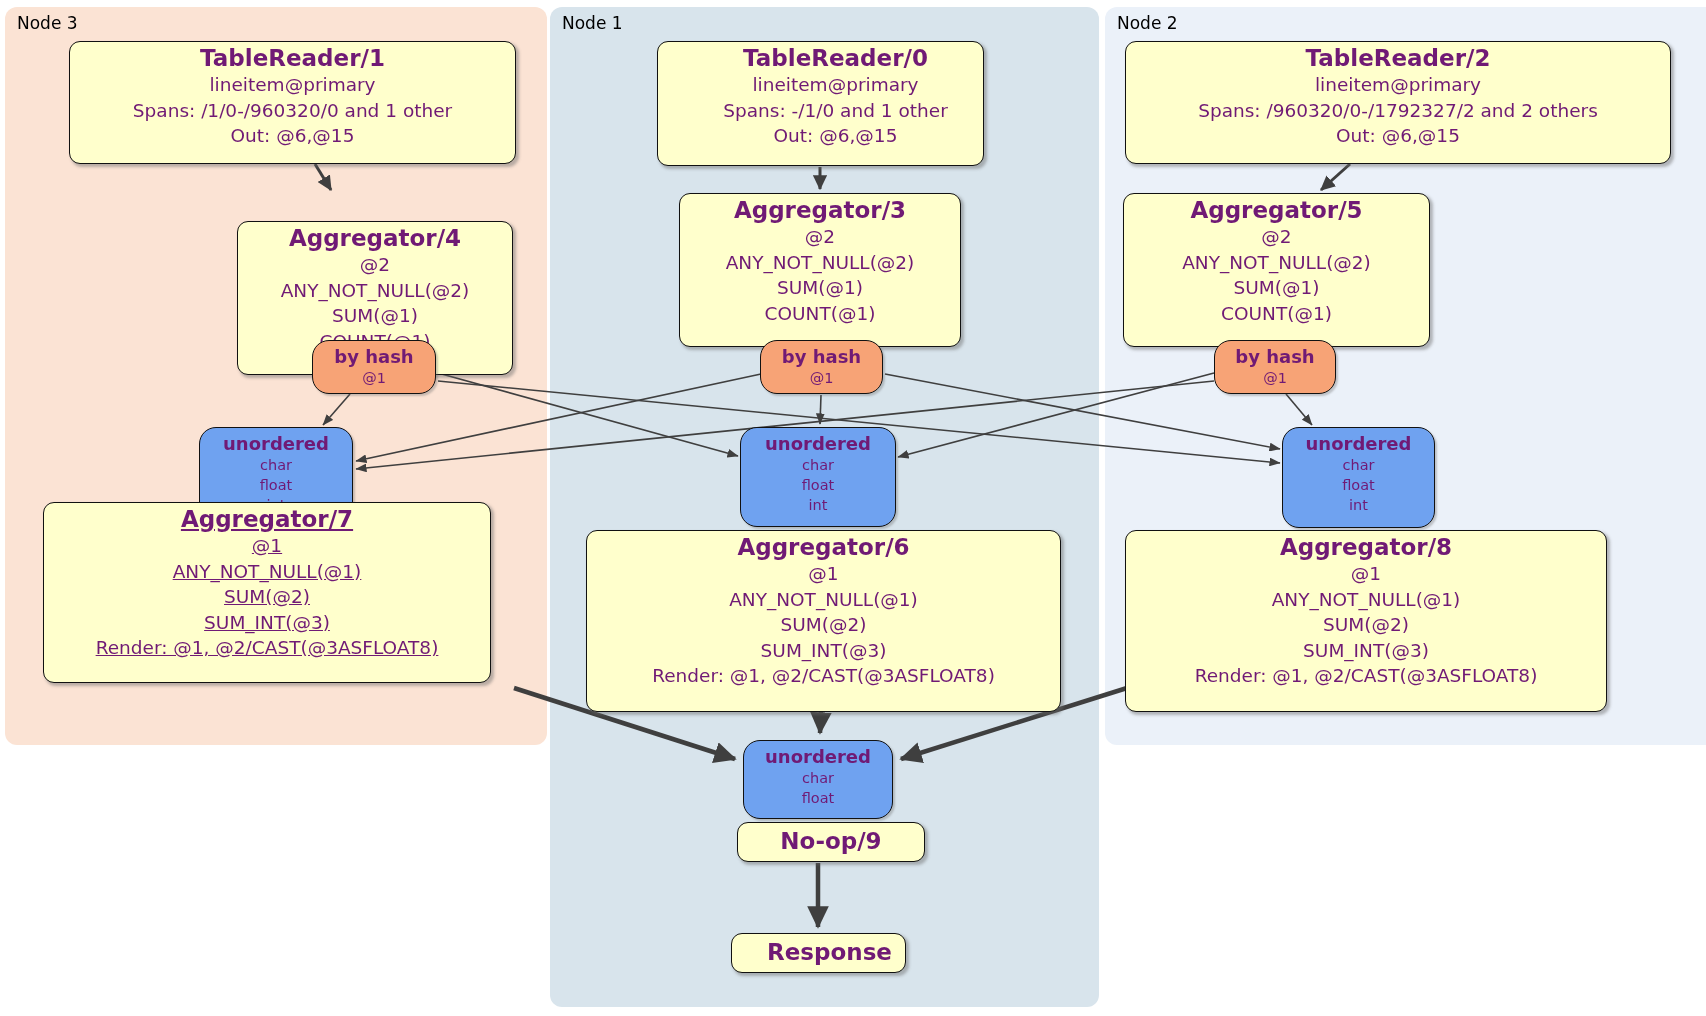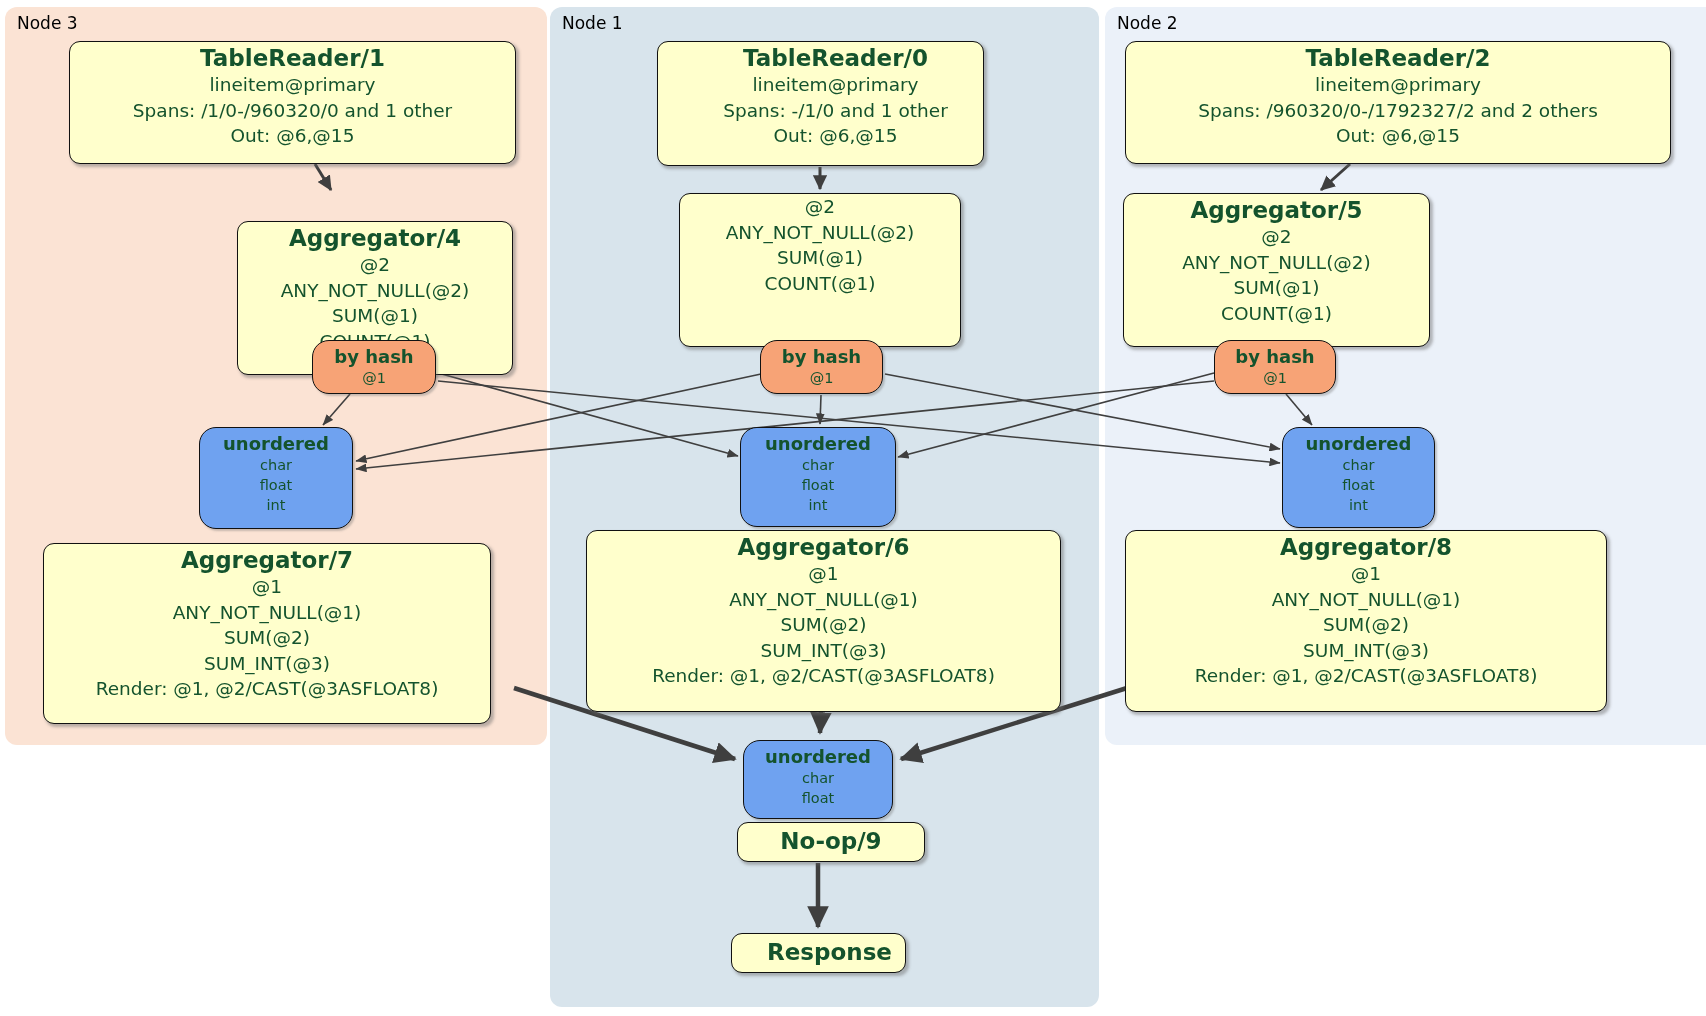--- a/index.html
+++ b/index.html
@@ -4,21 +4,21 @@
 <style>
   html,body{margin:0;padding:0;background:#ffffff;}
   #diagram{
     position:relative;width:1706px;height:1016px;overflow:hidden;
     font-family:"DejaVu Sans",sans-serif;background:#ffffff;
   }
   .region{position:absolute;border-radius:12px;}
   .region-label{font-size:17px;color:#000;padding:6px 0 0 12px;}
   #edges{position:absolute;left:0;top:0;z-index:5;}
   .node{position:absolute;box-sizing:border-box;border:1.5px solid #111;
-        text-align:center;z-index:10;color:#14532d;}
+        text-align:center;z-index:10;color:#701a75;}
   .processor{background:#ffffcc;border-radius:11px;box-shadow:2.5px 2.5px 3px rgba(105,105,105,0.45);}
   .router{background:#f7a376;border-radius:17px;box-shadow:2px 2px 2px rgba(105,105,105,0.35);}
   .sync{background:#6fa2f0;border-radius:17px;box-shadow:2px 2px 2px rgba(105,105,105,0.35);}
   .node .title{font-weight:bold;font-size:23px;line-height:27px;padding-top:3px;white-space:nowrap;}
   .router .title,.sync .title{font-size:18px;line-height:23px;padding-top:4px;}
   .node .line{font-size:18.5px;line-height:25.5px;white-space:nowrap;}
   .router .line,.sync .line{font-size:14.5px;line-height:20px;}
   .compact .title{line-height:34px;padding-top:1px;}
 </style>
 </head>
@@ -79,20 +79,21 @@
       <div class="line">Out: @6,@15</div>
     </div>
     <div class="node processor" style="left: 237px; top: 193px; width: 276px; height: 154px; margin-top: 28px;">
       <div class="title">Aggregator/4</div>
       <div class="line">@2</div>
       <div class="line">ANY_NOT_NULL(@2)</div>
       <div class="line">SUM(@1)</div>
       <div class="line">COUNT(@1)</div>
     </div>
     <div class="node processor" style="left: 679px; top: 193px; width: 282px; height: 154px;">
+      <div class="title">Aggregator/3</div>
       <div class="line">@2</div>
       <div class="line">ANY_NOT_NULL(@2)</div>
       <div class="line">SUM(@1)</div>
       <div class="line">COUNT(@1)</div>
     </div>
     <div class="node processor" style="left: 1123px; top: 193px; width: 307px; height: 154px;">
       <div class="title">Aggregator/5</div>
       <div class="line">@2</div>
       <div class="line">ANY_NOT_NULL(@2)</div>
       <div class="line">SUM(@1)</div>
@@ -121,21 +122,21 @@
       <div class="line">char</div>
       <div class="line">float</div>
       <div class="line">int</div>
     </div>
     <div class="node sync" style="left: 1282px; top: 427px; width: 153px; height: 101px;">
       <div class="title">unordered</div>
       <div class="line">char</div>
       <div class="line">float</div>
       <div class="line">int</div>
     </div>
-    <div class="node processor" style="left: 43px; top: 543px; width: 448px; height: 181px;">
+    <div class="node processor" style="left: 43px; top: 502px; width: 448px; height: 181px; text-decoration: underline;">
       <div class="title">Aggregator/7</div>
       <div class="line">@1</div>
       <div class="line">ANY_NOT_NULL(@1)</div>
       <div class="line">SUM(@2)</div>
       <div class="line">SUM_INT(@3)</div>
       <div class="line">Render: @1, @2/CAST(@3ASFLOAT8)</div>
     </div>
     <div class="node processor" style="left: 586px; top: 530px; width: 475px; height: 182px;">
       <div class="title">Aggregator/6</div>
       <div class="line">@1</div>

